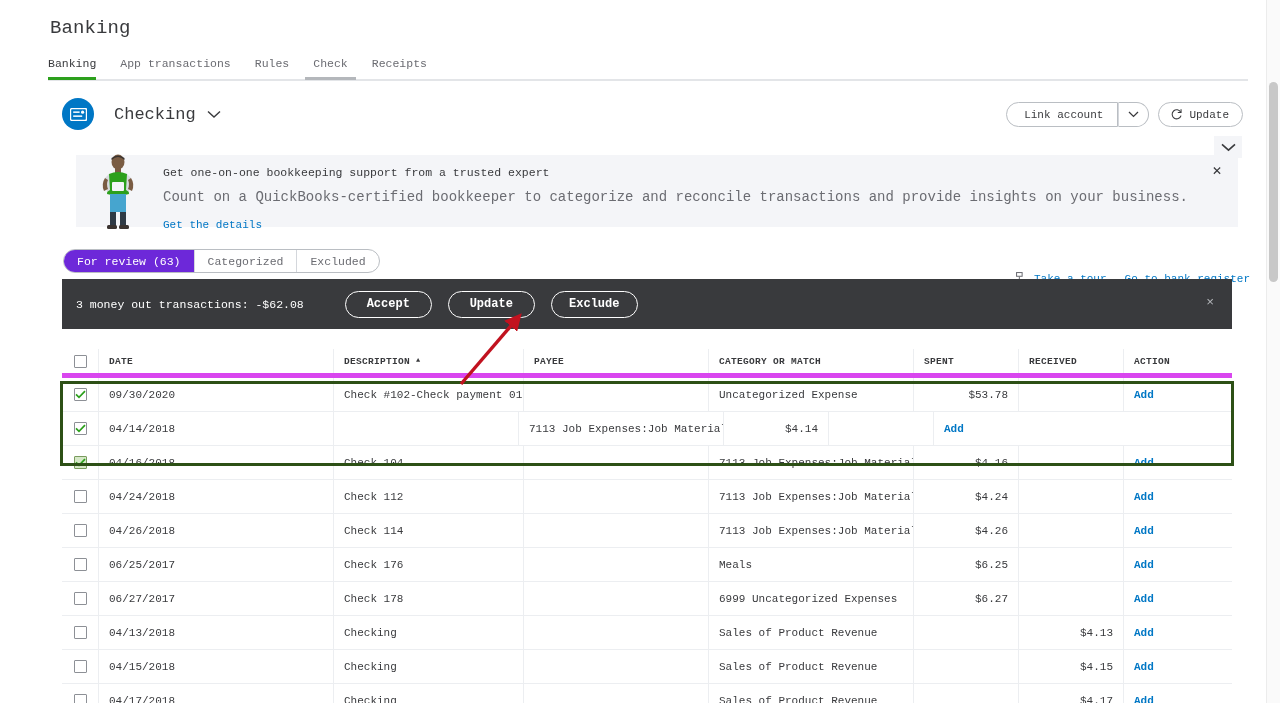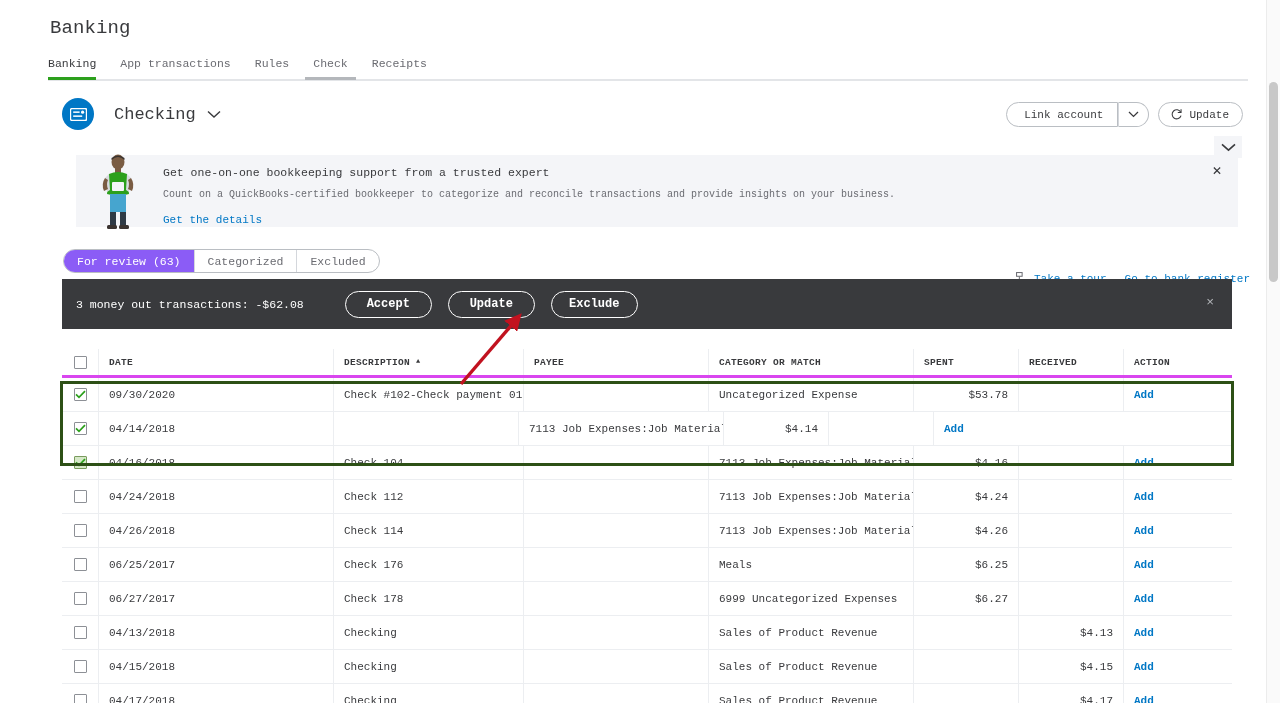--- a/index.html
+++ b/index.html
@@ -72,40 +72,40 @@
   }
 
   
   .banner {
     position: absolute; left: 76px; top: 155px; width: 1162px; height: 72px;
     background: #f4f5f8;
   }
   .banner-illus { position: absolute; left: 16px; top: -4px; width: 52px; height: 80px; }
   .banner-text { position: absolute; left: 87px; top: 11px; }
   .banner-h { font-size: 11.5px; color: #393a3d; }
-  .banner-sub { font-size: 10px; color: #6b6c72; margin-top: 10px; }
+  .banner-sub { font-size: 14px; color: #6b6c72; margin-top: 10px; }
   .banner-link { font-size: 11px; color: #0077c5; margin-top: 14px; cursor: pointer; }
   .banner-close {
     position: absolute; right: 12px; top: 7px; width: 18px; height: 18px;
     display: flex; align-items: center; justify-content: center; cursor: pointer;
     font-size: 15px; color: #393a3d; line-height: 1;
   }
 
   
   .pillgroup {
     position: absolute; left: 63px; top: 249px; display: flex;
     height: 24px; border: 1px solid #babec3; border-radius: 12px; overflow: hidden;
     background: #fff;
   }
   .pill {
     font-size: 11.5px; color: #6b6c72; display: flex; align-items: center;
     padding: 0 13px; border-right: 1px solid #d4d7dc; cursor: pointer; white-space: nowrap;
   }
   .pill:last-child { border-right: none; }
-  .pill.active { background: #8b5cf6; color: #ffffff; }
+  .pill.active { background: #6d28d9; color: #ffffff; }
 
   
   .toplinks {
     position: absolute; right: 30px; top: 253px; display: flex; align-items: center; gap: 18px;
     font-size: 11px; color: #0077c5;
   }
   .toplink { display: flex; align-items: center; gap: 5px; cursor: pointer; margin-top: 19px; }
 
   
   .actionbar {
@@ -120,21 +120,21 @@
     cursor: pointer; font-family: inherit;
   }
   .ab-close {
     position: absolute; right: 18px; top: 17px; font-size: 13px; color: #b4b7bb;
     cursor: pointer; line-height: 1;
   }
 
   
   .table { position: absolute; left: 62px; top: 349px; width: 1170px; }
   .trow { display: flex; align-items: stretch; height: 34px; border-bottom: 1px solid #eceef1; }
-  .thead { height: 29px; border-bottom: 3px solid #d946ef; }
+  .thead { height: 29px; border-bottom: 5px solid #d946ef; }
   .thead .cell {
     font-size: 9.5px; font-weight: bold; color: #393a3d; letter-spacing: .3px;
     display: flex; align-items: center;
   }
   .cell {
     display: flex; align-items: center; font-size: 11px; color: #393a3d;
     padding: 0 10px; border-right: 1px solid #eceef1; overflow: hidden; white-space: nowrap;
   }
   .cell.last { border-right: none; }
   .c-check { width: 37px; justify-content: center; padding: 0; border-right: 1px solid #eceef1; }

